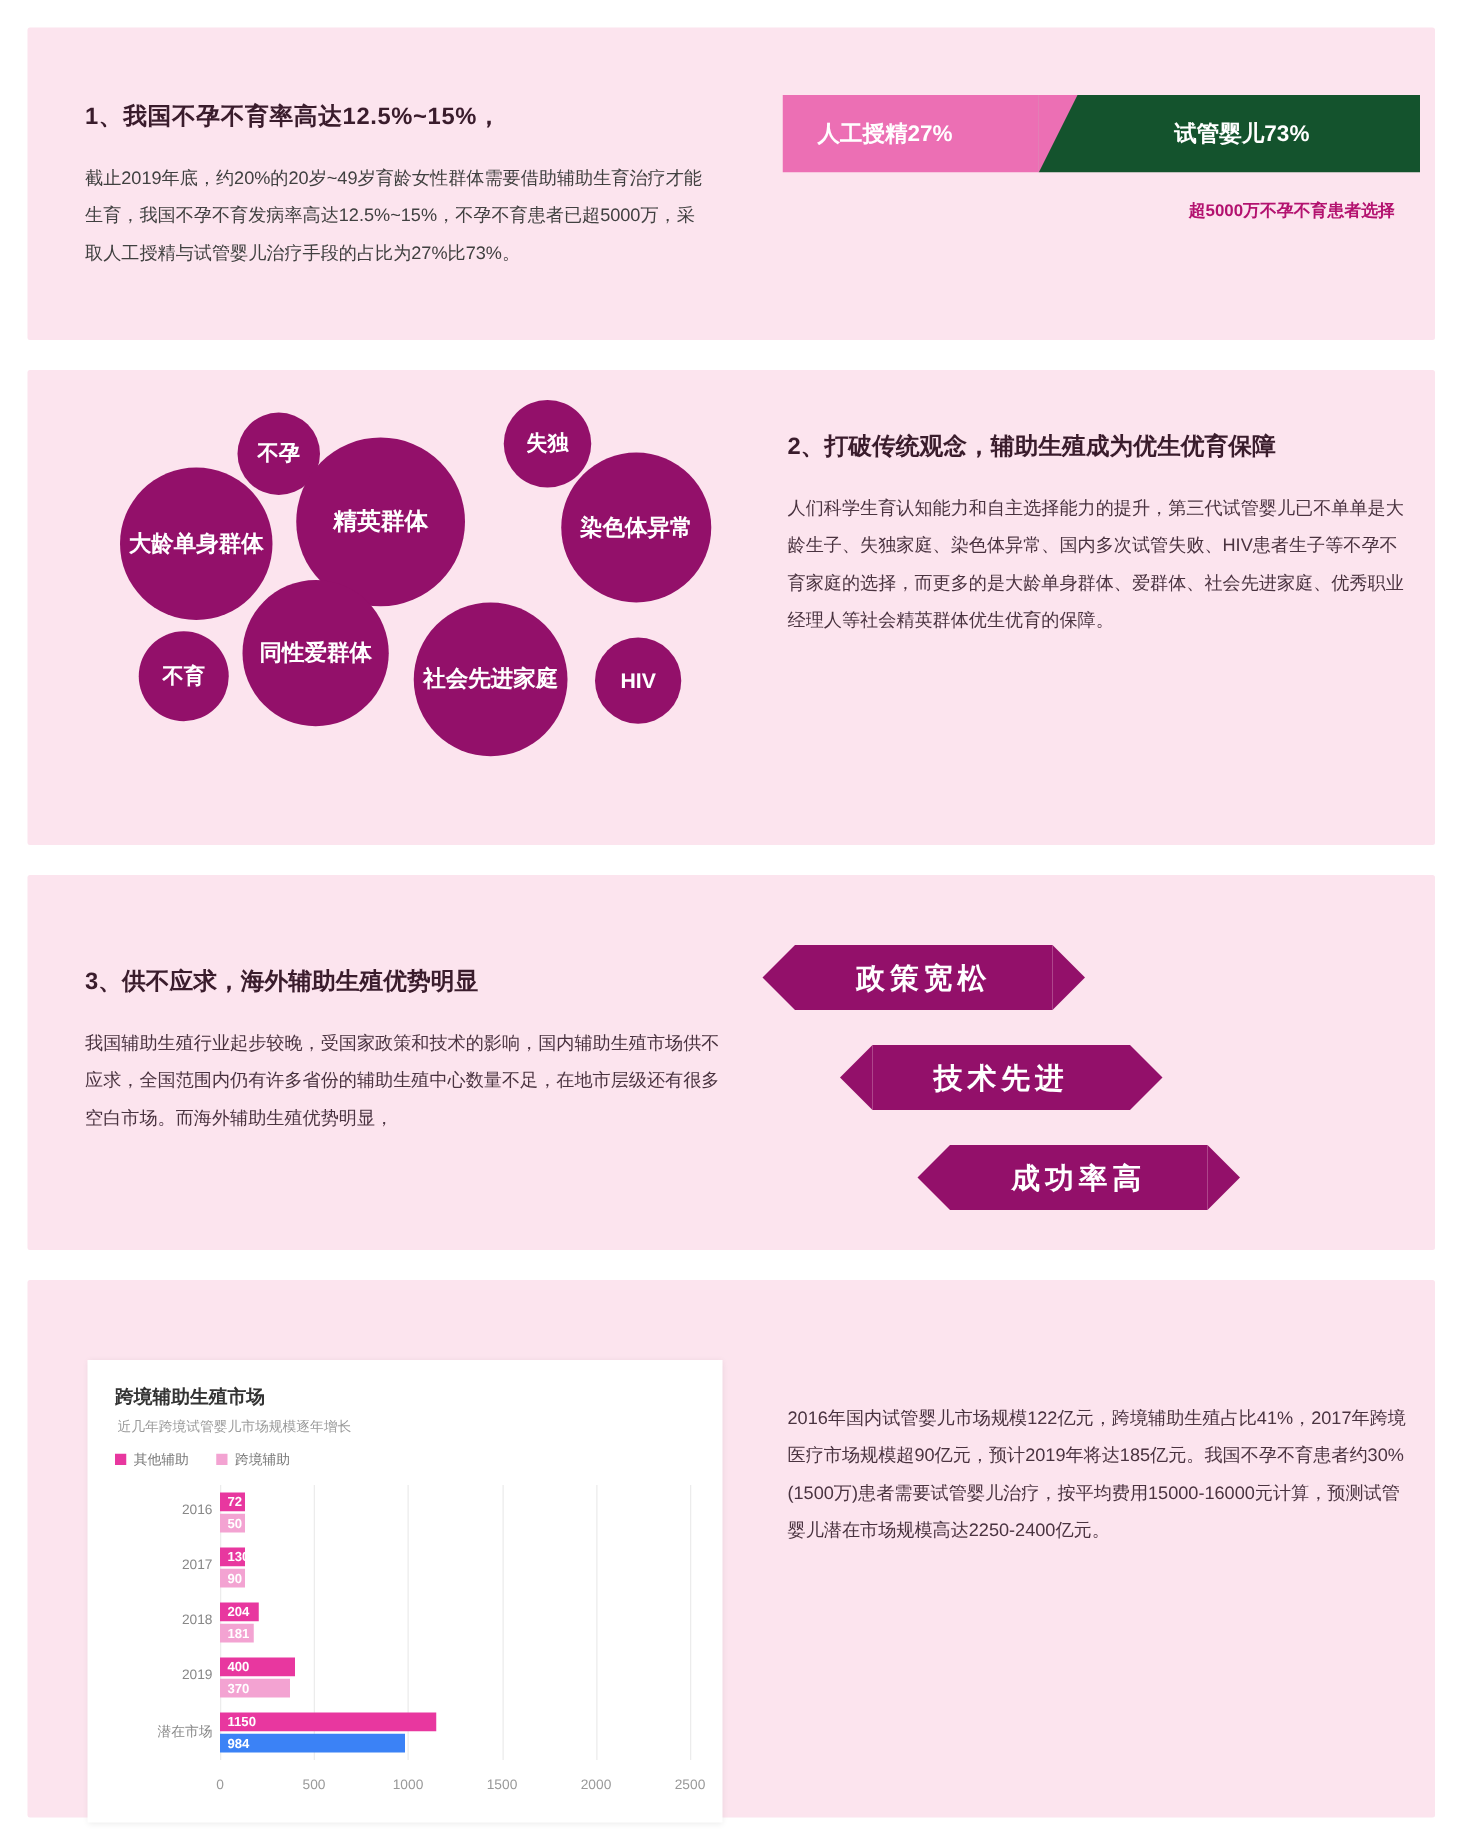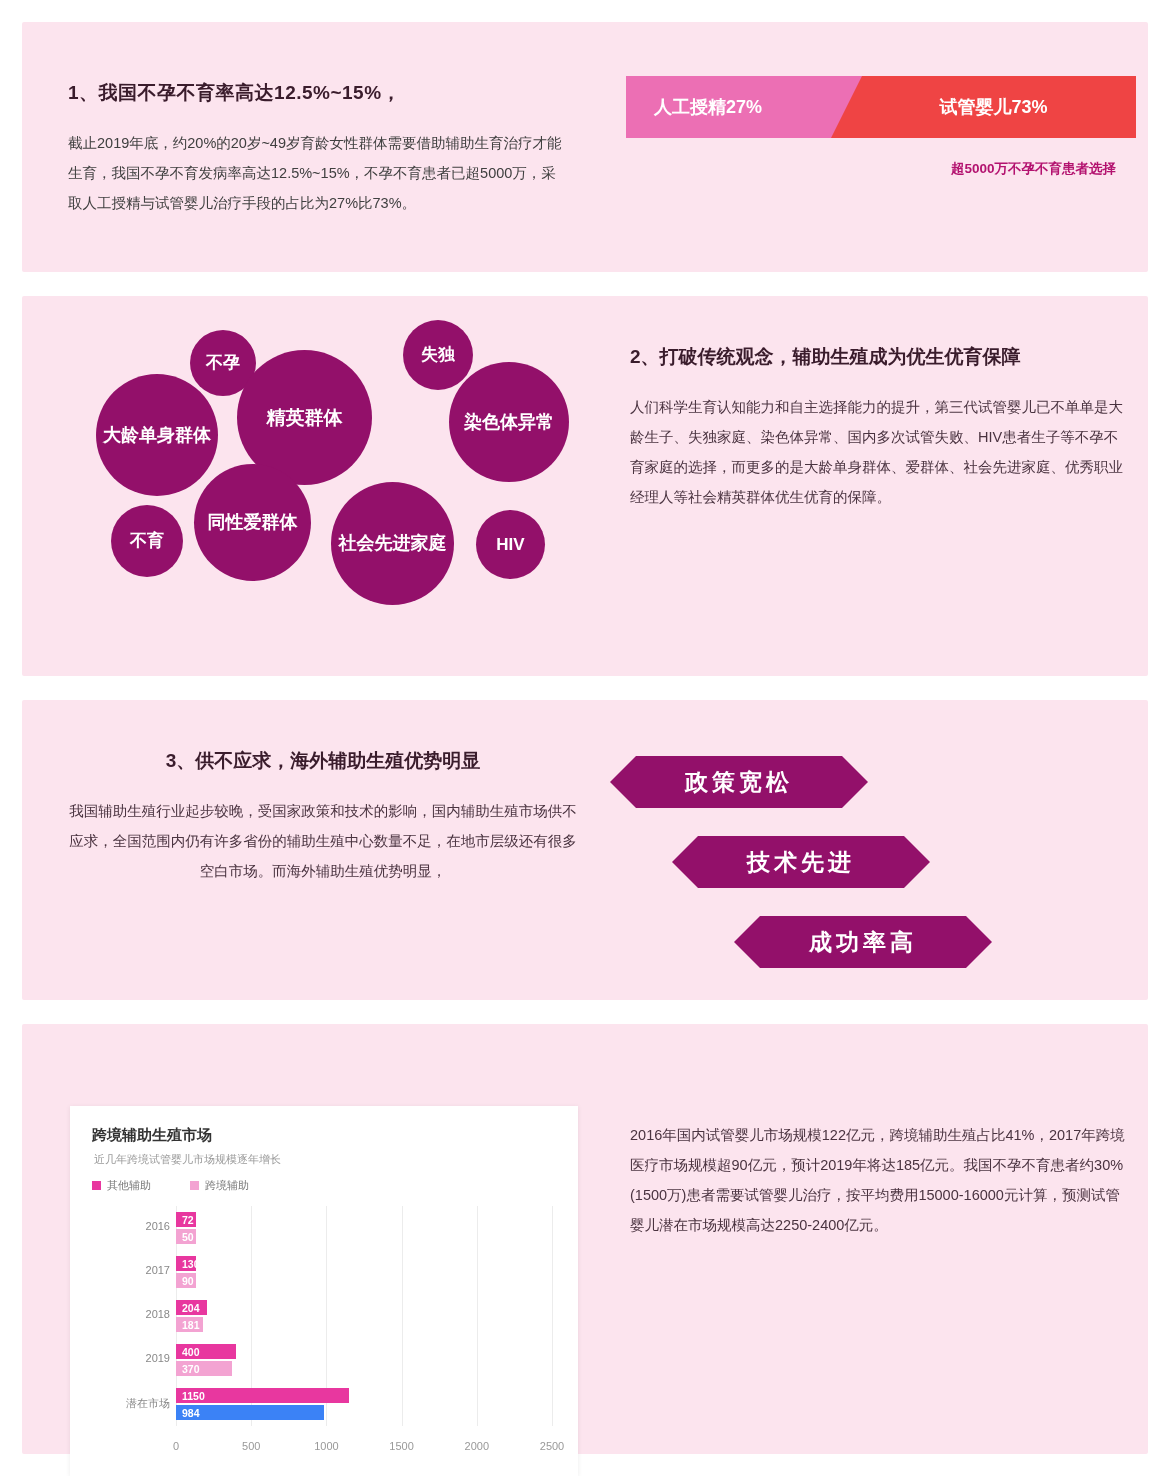--- a/index.html
+++ b/index.html
@@ -65,21 +65,21 @@
     right: -31px;
     top: 0;
     width: 0;
     height: 0;
     border-top: 62px solid #ec6fb4;
     border-right: 31px solid transparent;
   }
   .ratio-right {
     position: relative;
     flex: 1;
-    background: #ef4444;
+    background: #14532d;
     display: flex;
     align-items: center;
     justify-content: center;
     color: #fff;
     font-size: 18px;
     font-weight: bold;
   }
   .ratio-right .rr-label { transform: translateX(10px); }
   .ratio-note {
     margin-top: 22px;
@@ -114,21 +114,21 @@
   }
   .s2-body {
     margin-top: 22px;
     font-size: 14.5px;
     line-height: 30px;
     color: #4a3340;
   }
 
   
   #sec3 { top: 700px; height: 300px; }
-  .s3-left { position: absolute; left: 46px; top: 48px; width: 510px; text-align: center; }
+  .s3-left { position: absolute; left: 46px; top: 72px; width: 510px; }
   .s3-title { font-size: 19px; font-weight: bold; color: #3a1c2c; }
   .s3-body { margin-top: 22px; font-size: 14.5px; line-height: 30px; color: #4a3340; }
   .arrow-wrap { position: absolute; left: 580px; top: 48px; width: 540px; height: 220px; }
   .arrow {
     position: absolute;
     height: 52px;
     background: #93106a;
     color: #fff;
     font-size: 23px;
     font-weight: bold;
@@ -164,36 +164,35 @@
   
   #sec4 { top: 1024px; height: 430px; }
   .chart-card {
     position: absolute;
     left: 48px;
     top: 64px;
     width: 508px;
     height: 370px;
     background: #fff;
     box-shadow: 0 1px 5px rgba(0,0,0,0.08);
-    margin-top: 18px;
   }
   .chart-title {
     position: absolute;
     left: 22px; top: 20px;
     font-size: 15px;
     font-weight: bold;
     color: #333;
   }
   .chart-sub {
     position: absolute;
     left: 24px; top: 46px;
     font-size: 11px;
     color: #9a9a9a;
   }
-  .legend { position: absolute; left: 22px; top: 72px; display: flex; gap: 39px; align-items: flex-end; }
+  .legend { position: absolute; left: 22px; top: 72px; display: flex; gap: 22px; align-items: flex-end; }
   .legend-item { display: flex; align-items: center; font-size: 11px; color: #777; }
   .legend-swatch { width: 9px; height: 9px; margin-right: 6px; }
   .plot {
     position: absolute;
     left: 22px; top: 100px;
     width: 466px; height: 252px;
   }
   .grid-line {
     position: absolute;
     top: 0;

